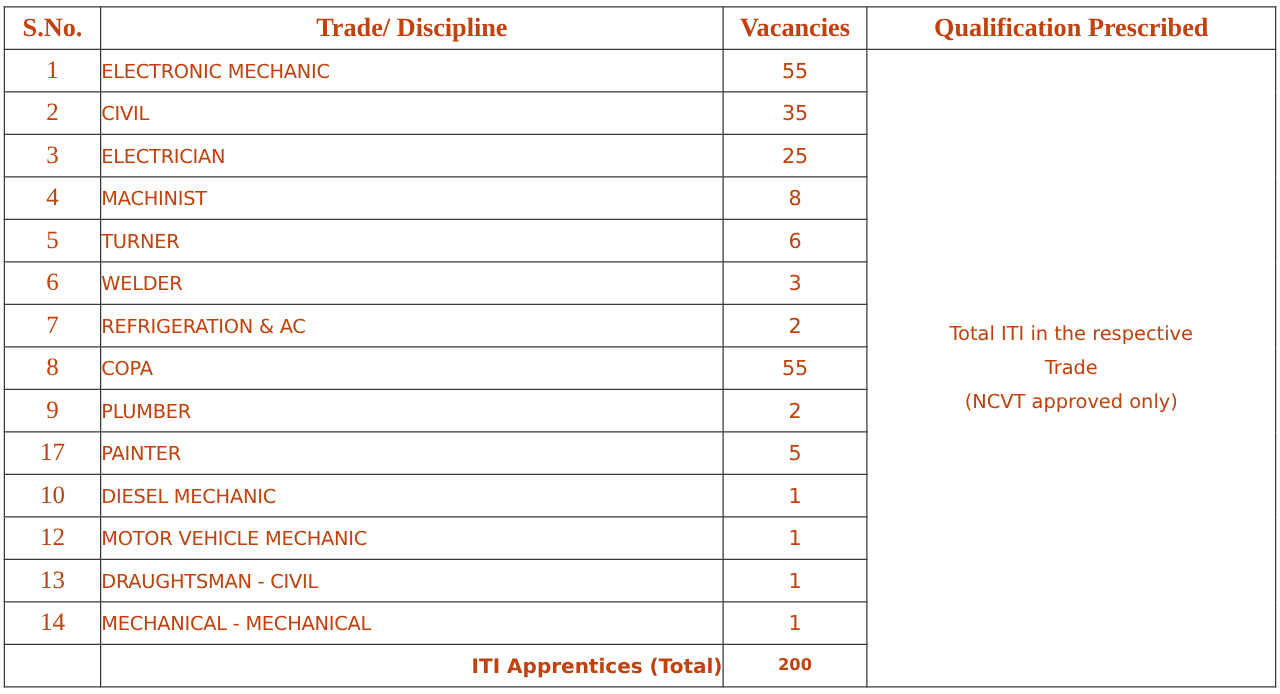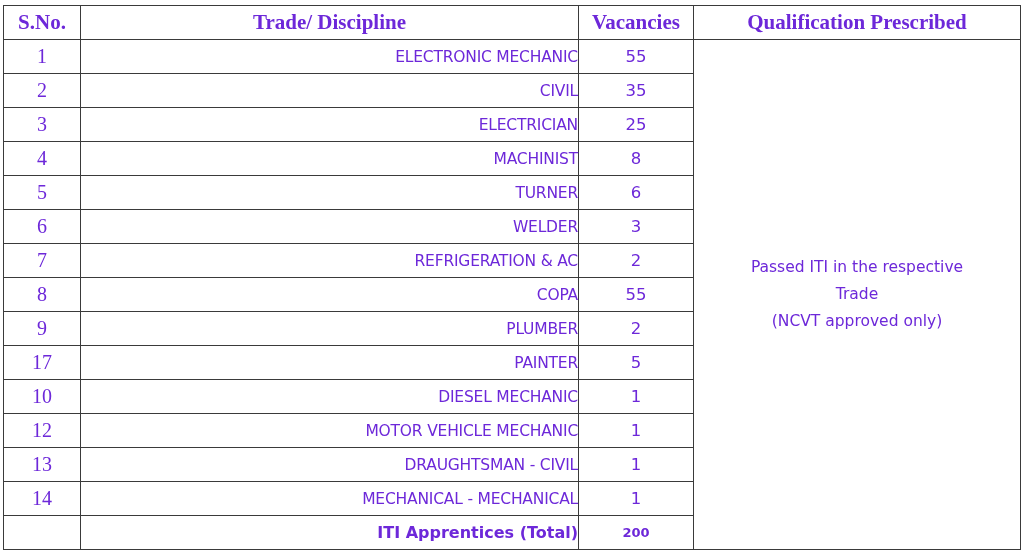--- a/index.html
+++ b/index.html
@@ -1,31 +1,31 @@
 <!DOCTYPE html>
 <html><head>
 <meta charset="utf-8">
 <style>
   html, body { margin:0; padding:0; background:#ffffff; }
   body { width:1024px; height:555px; position:relative; overflow:hidden; }
   table.tbl {
     position:absolute; left:3px; top:5px;
     width:1017px; border-collapse:collapse; table-layout:fixed;
-    color:#6d28d9;
+    color:#c2410c;
   }
   table.tbl td, table.tbl th {
     border:1.5px solid #3a3a3a;
     padding:0; height:33px;
   }
   th {
     font-family:"Liberation Serif", serif; font-weight:bold; font-size:21px;
     text-align:center; vertical-align:middle;
   }
   td.sno { font-family:"Liberation Serif", serif; font-size:20px; text-align:center; }
-  td.trade { font-family:"DejaVu Sans", sans-serif; font-size:15.5px; padding-left:11px; letter-spacing:-0.2px;text-align:right; }
+  td.trade { font-family:"DejaVu Sans", sans-serif; font-size:15.5px; padding-left:11px; letter-spacing:-0.2px; }
   td.vac { font-family:"DejaVu Sans", sans-serif; font-size:16.5px; text-align:center;margin-left:28px; }
   td.qual {
     font-family:"DejaVu Sans", sans-serif; font-size:15.5px; text-align:center;
     vertical-align:middle; line-height:27px; padding-top:30px;
   }
   td.total-label { font-family:"DejaVu Sans", sans-serif; font-weight:bold; font-size:16px; text-align:right; padding-right:12px; }
   td.total-val { font-family:"DejaVu Sans", sans-serif; font-weight:bold; font-size:13px; text-align:center; }
 </style>
 </head>
 <body>
@@ -44,21 +44,21 @@
       <th>Vacancies</th>
       <th>Qualification Prescribed</th>
     </tr>
   </thead>
   <tbody id="tbody">
       <tr>
         <td class="sno">1</td>
         <td class="trade">ELECTRONIC MECHANIC</td>
         <td class="vac">55</td>
         <td class="qual" rowspan="15">
-          <div>Passed ITI in the respective</div>
+          <div>Total ITI in the respective</div>
           <div>Trade</div>
           <div>(NCVT approved only)</div>
         </td>
       </tr>
       <tr>
         <td class="sno">2</td>
         <td class="trade">CIVIL</td>
         <td class="vac">35</td>
       </tr>
       <tr>

